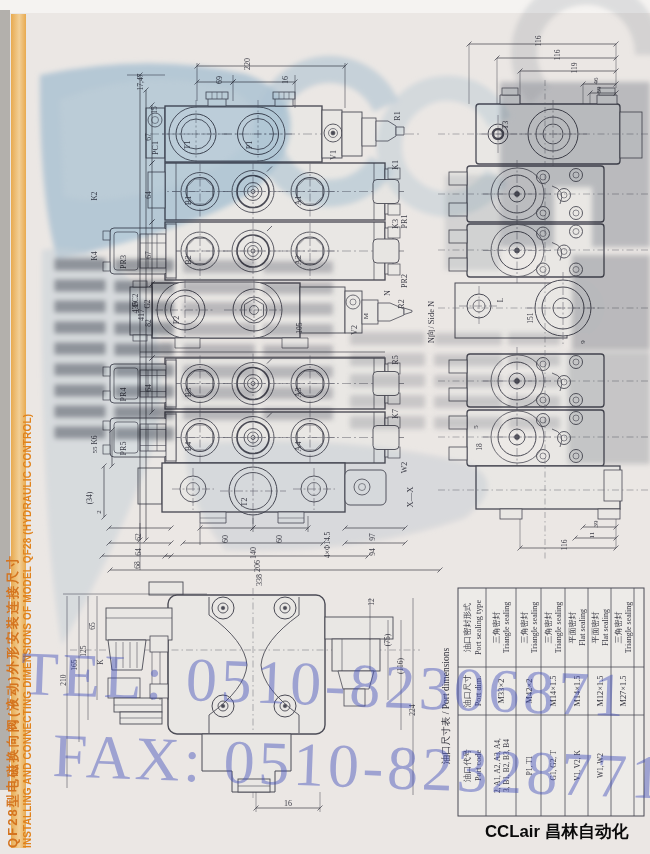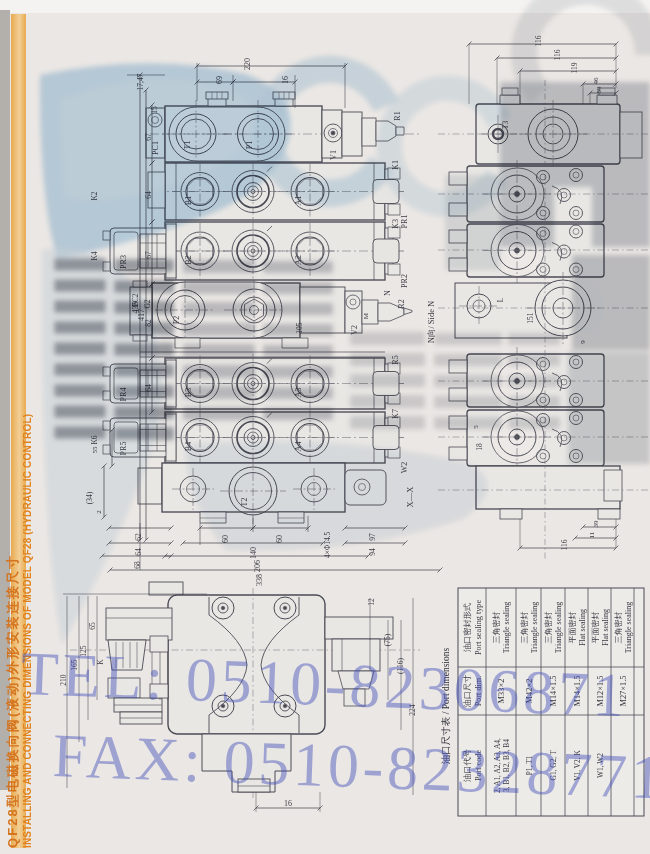--- a/index.html
+++ b/index.html
@@ -732,12 +732,13 @@
       </g>
 </svg>
 <svg width="650" height="854" viewBox="0 0 650 854" style="position:absolute;left:0;top:0">
 <g>
         <text transform="rotate(-90 17 848)" x="17" y="848" textLength="292" font-size="13" font-weight="bold" fill="#d4741f" style="font-family:&quot;Liberation Sans&quot;, sans-serif">QF28型电磁换向阀(液动)外形安装连接尺寸</text>
         <text transform="rotate(-90 31 848)" x="31" y="848" textLength="434" font-size="10" font-weight="bold" fill="#e0831d" style="font-family:&quot;Liberation Sans&quot;, sans-serif">INSTALLING AND CONNECTING DIMENSIONS OF MODEL QF28 (HYDRAULIC CONTROL)</text>
       </g>
 </svg>
 <div class="blue" style="left:22px;top:638px;">TEL: 0510-82306871</div>
 <div class="blue" style="left:54px;top:720px;">FAX: 0510-82328771</div>
+<div class="cc">CCLair 昌林自动化</div>
 </div>
 </body></html>

